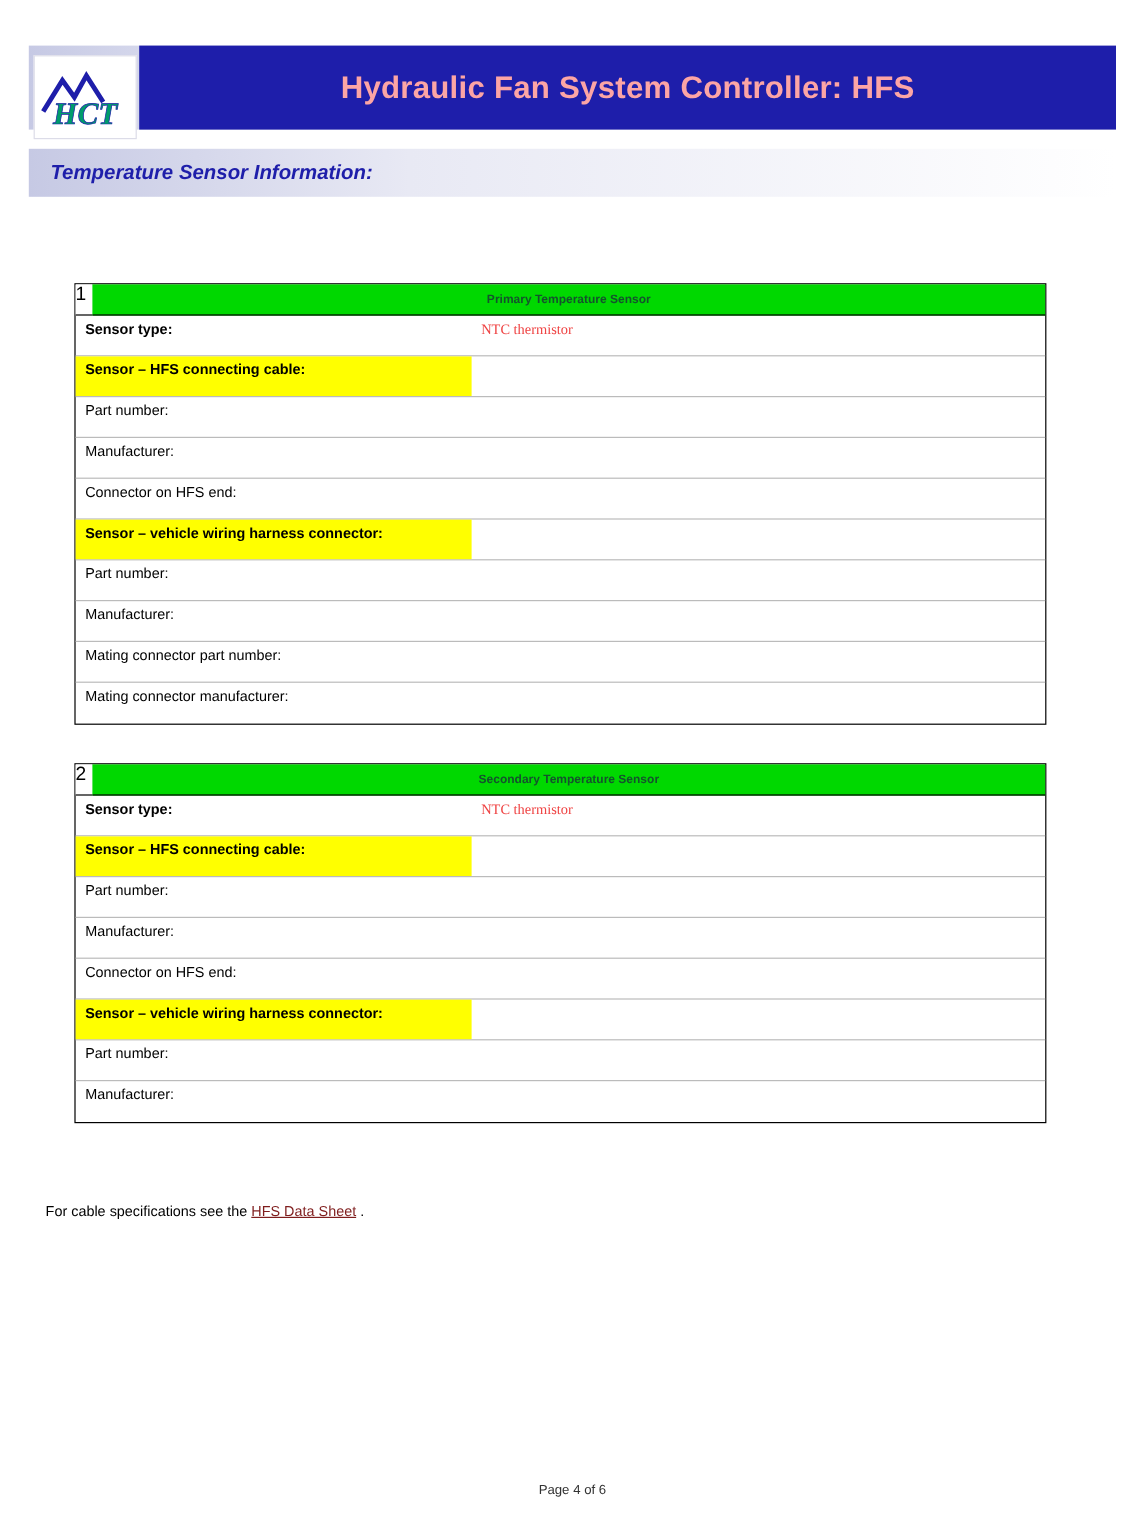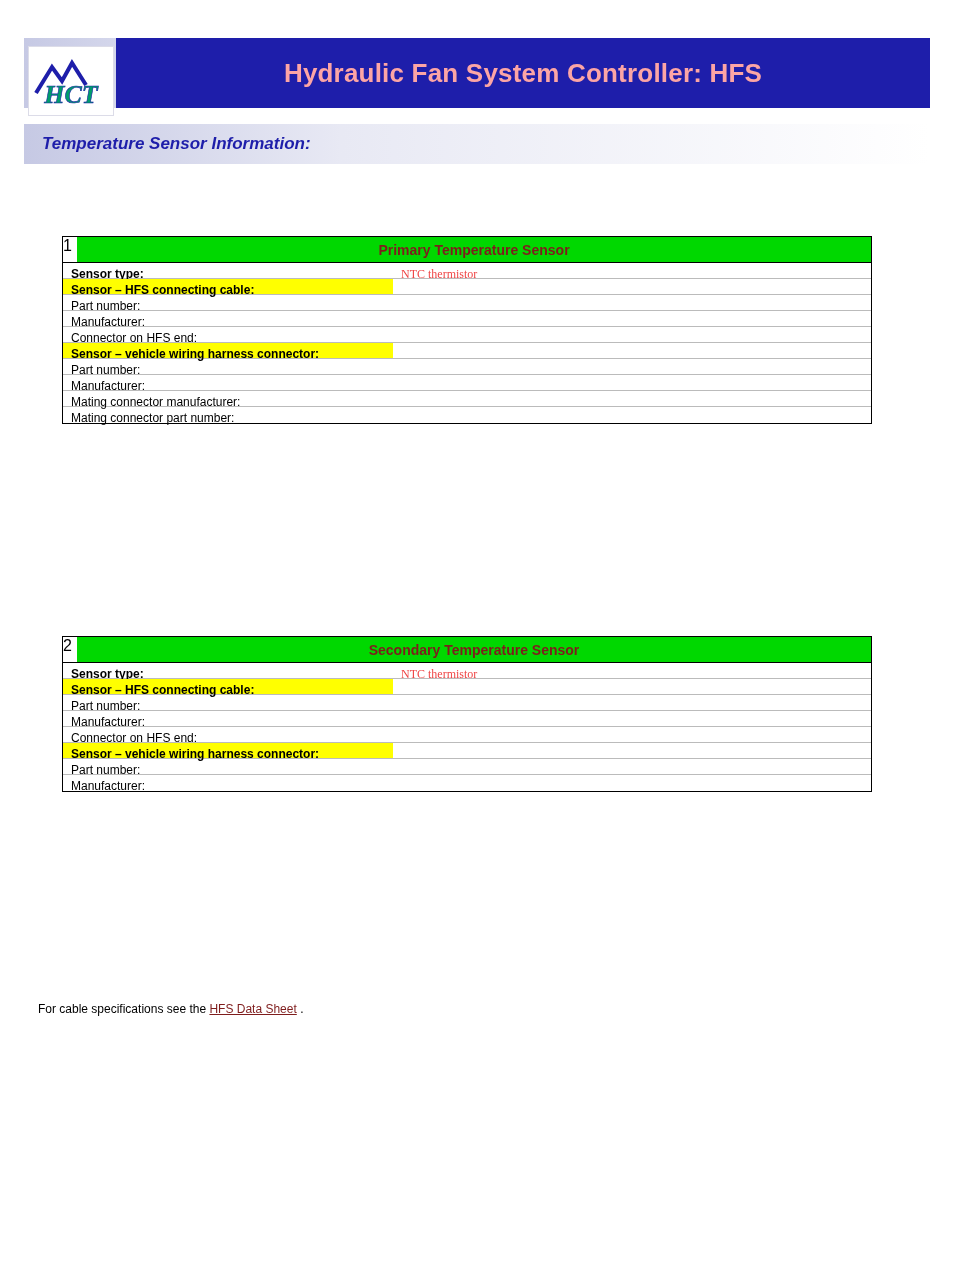--- a/index.html
+++ b/index.html
@@ -34,22 +34,22 @@
     background: linear-gradient(90deg, #c6c9e4 0%, #e8e9f4 35%, #ffffff 100%);
     display: flex; align-items: center; padding-left: 18px;
   }
   .sect-title { font-size: 17px; font-weight: bold; font-style: italic; color: #1e1eaa; }
 
   
   .box { position: absolute; border: 1px solid #000; background: #ffffff; }
   .box-hdr { display: flex; align-items: stretch; height: 26px; }
   .box-hdr-num { width: 14px; background: #ffffff; border-bottom: 1px solid #000; }
   .box-hdr-bar { flex: 1; background: #00d800; border-bottom: 1px solid #000; position: relative; }
-  .box-hdr-bar span { font-weight: bold; font-size: 14px; color: #7f1d1d; position: absolute; left: 50%; top: 50%; transform: translate(-50%,-50%); white-space: nowrap; }
-  .row { display: flex; align-items: stretch; height: 16px; border-bottom: 1px solid #bbb; }
+  .box-hdr-bar span { font-weight: bold; font-size: 10px; color: #14532d; position: absolute; left: 50%; top: 50%; transform: translate(-50%,-50%); white-space: nowrap; }
+  .row { display: flex; align-items: stretch; height: 34px; border-bottom: 1px solid #bbb; }
   .row:last-child { border-bottom: none; }
   .row .label { width: 330px; padding: 4px 8px; font-size: 12px; color: #000; }
   .row .val { flex: 1; padding: 4px 8px; font-size: 12px; color: #ef4444; font-family: Liberation Serif, serif; }
   .subhdr .label { background: #ffff00; font-weight: bold; }
   .first-row .label { font-weight: bold; }
 
   .link-line { position: absolute; left: 38px; font-size: 12px; color: #000; }
   .link-line a { color: #7f1d1d; text-decoration: underline; }
 
   .footer { position: absolute; bottom: 24px; left: 0; right: 0; text-align: center; font-size: 11px; color: #333; }
@@ -108,25 +108,25 @@
     </div>
     <div class="row">
         <div class="label">Part number:</div>
         <div class="val"></div>
       </div>
     <div class="row">
         <div class="label">Manufacturer:</div>
         <div class="val"></div>
       </div>
     <div class="row">
-        <div class="label">Mating connector manufacturer:</div>
+        <div class="label">Mating connector part number:</div>
         <div class="val"></div>
       </div>
     <div class="row">
-        <div class="label">Mating connector part number:</div>
+        <div class="label">Mating connector manufacturer:</div>
         <div class="val"></div>
       </div>
   </div>
 
   <div class="box" style="top:636px; left:62px; width:810px;">
     <div class="box-hdr">
       <div class="box-hdr-num">2</div>
       <div class="box-hdr-bar">
           <span>Secondary Temperature Sensor</span>
         </div>
@@ -164,13 +164,16 @@
         <div class="val"></div>
       </div>
   </div>
 
   <div class="link-line" style="top:1002px;">
     <span>For cable specifications see the </span>
     <a href="#">HFS Data Sheet</a>
     <span>.</span>
   </div>
 
+  <div class="footer">
+    <span>Page 4 of 6</span>
+  </div>
 </div>
 
 </body></html>

